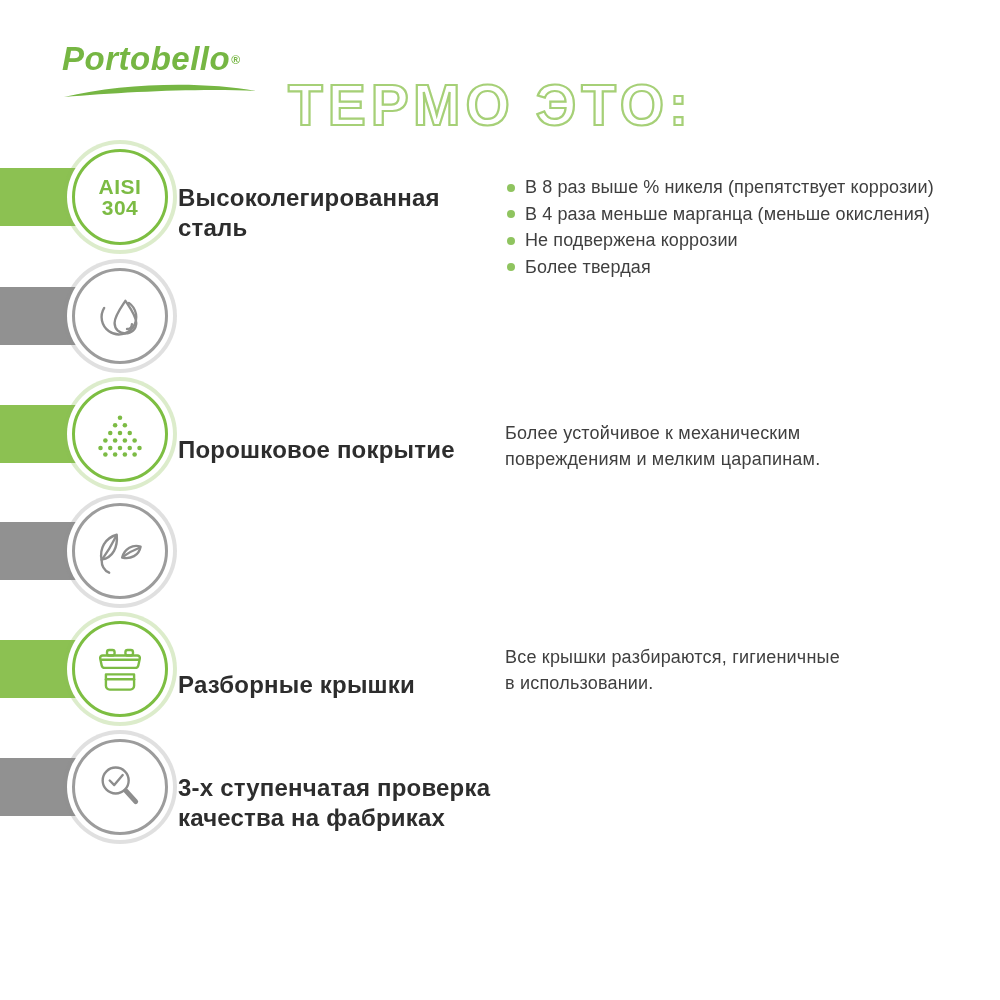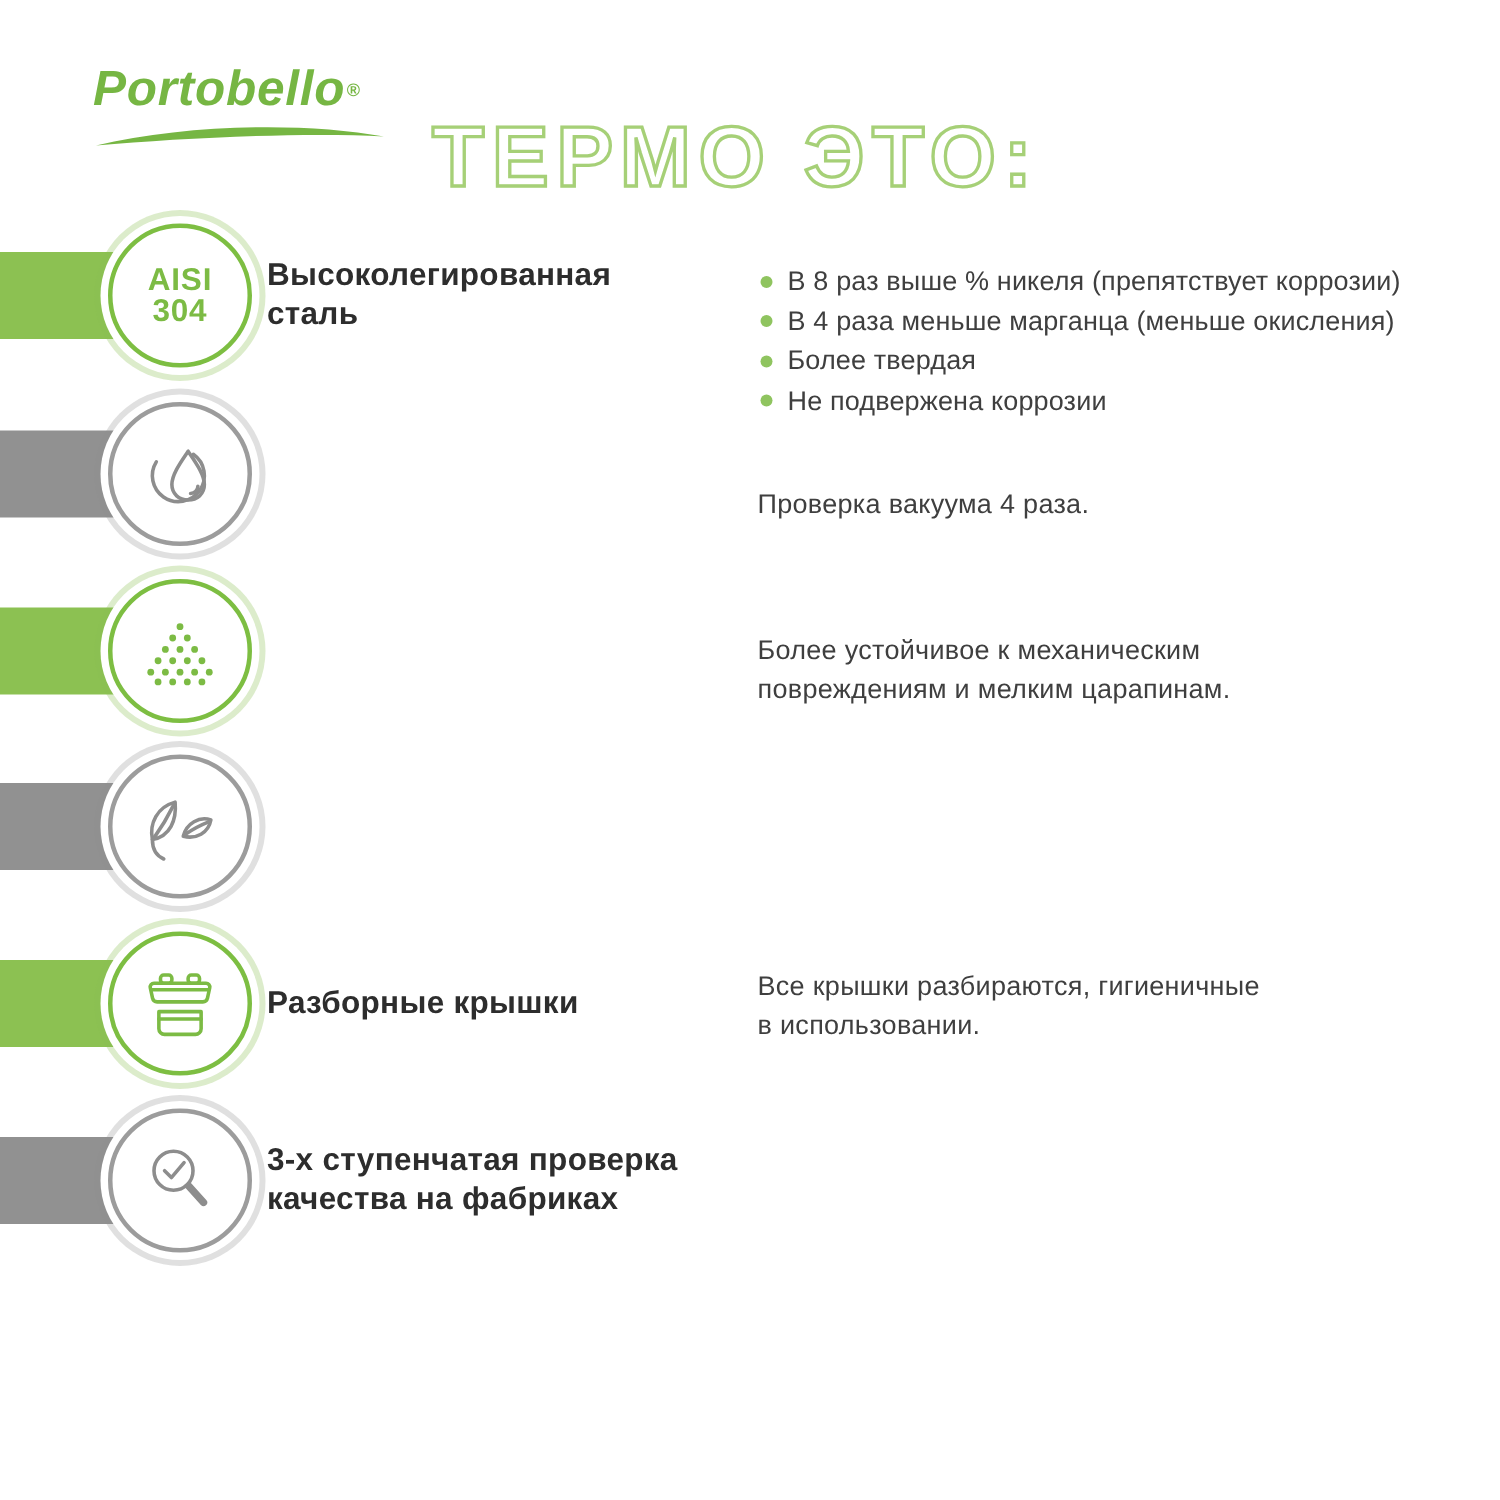--- a/index.html
+++ b/index.html
@@ -35,22 +35,22 @@
           box-shadow:0 0 0 5px #fff,0 0 0 9px rgba(145,145,145,.28);}
 
   .aisi{font-weight:700;font-size:21px;line-height:1.02;color:var(--green-icon);
         text-align:center;letter-spacing:0.5px;}
 
   .icon-svg{display:block;}
   .stroke-green{stroke:var(--green-icon);fill:none;stroke-width:2.2;stroke-linecap:round;stroke-linejoin:round;}
   .stroke-gray{stroke:var(--gray-icon);fill:none;stroke-width:2.2;stroke-linecap:round;stroke-linejoin:round;}
   .fill-green{fill:var(--green-icon);stroke:none;}
 
-  .label{position:absolute;left:178px;top:0;height:118px;display:flex;align-items:center;
-         font-weight:700;font-size:21px;line-height:1.24;color:var(--heading-text);
+  .label{position:absolute;left:178px;top:16px;height:118px;display:flex;align-items:center;
+         font-weight:700;font-size:24px;line-height:1.24;color:var(--heading-text);
          letter-spacing:0.2px;}
   .row.r1 .label{width:280px}.row.r2 .label{width:300px}.row.r3 .label{width:420px}
   .row.r4 .label{width:220px}.row.r5 .label{width:400px}.row.r6 .label{width:360px}
 
   .desc{position:absolute;left:505px;font-size:18px;line-height:26px;color:var(--body-text);
         letter-spacing:0.2px;}
   .row.r2 .desc{top:66px;width:470px}
   .row.r3 .desc{top:45px;width:390px}
   .row.r4 .desc{top:46px;width:430px}
   .row.r5 .desc{top:34px;width:340px}
@@ -80,35 +80,34 @@
     <div class="circle">
       <div class="aisi">
         <div>AISI</div>
         <div>304</div>
       </div>
     </div>
     <div class="label">Высоколегированная сталь</div>
     <ul class="bullets">
       <li>В 8 раз выше % никеля (препятствует коррозии)</li>
       <li>В 4 раза меньше марганца (меньше окисления)</li>
+      <li>Не подвержена коррозии</li>
       <li>Более твердая</li>
-      <li>Не подвержена коррозии</li>
     </ul>
   </div>
 
   <div class="row r2 gray">
     <div class="bar"></div>
     <div class="circle">
       <svg class="icon-svg stroke-gray" width="52" height="52" viewBox="0 0 48 48">
         <circle cx="23" cy="25" r="16" stroke-dasharray="74 27" transform="rotate(-55 23 25)"></circle>
         <path d="M29,10 C25,16 19,24 19,30.5 C19,36.3 23.5,40 29,40 C34.5,40 39,36.3 39,30.5 C39,24 33,16 29,10 Z"></path>
         <path d="M30.5,36 a4.5,4.5 0 0 0 4.5,-4.5"></path>
       </svg>
     </div>
-    <div class="desc">Проверка вакуума 4 раза.</div>
   </div>
 
   <div class="row r3 green">
     <div class="bar"></div>
     <div class="circle">
       <svg class="icon-svg" width="52" height="52" viewBox="0 0 48 48">
         <g class="fill-green">
           <circle cx="24" cy="9" r="2.1"></circle>
           <circle cx="19.5" cy="16" r="2.1"></circle>
             <circle cx="28.5" cy="16" r="2.1"></circle>
@@ -124,20 +123,21 @@
             <circle cx="24" cy="37" r="2.1"></circle>
             <circle cx="33" cy="37" r="2.1"></circle>
             <circle cx="42" cy="37" r="2.1"></circle>
           <circle cx="10.5" cy="43" r="2.1"></circle>
             <circle cx="19.5" cy="43" r="2.1"></circle>
             <circle cx="28.5" cy="43" r="2.1"></circle>
             <circle cx="37.5" cy="43" r="2.1"></circle>
         </g>
       </svg>
     </div>
+    <div class="label">Порошковое покрытие</div>
     <div class="desc">Более устойчивое к механическим повреждениям и мелким царапинам.</div>
   </div>
 
   <div class="row r4 gray">
     <div class="bar"></div>
     <div class="circle">
       <svg class="icon-svg stroke-gray" width="52" height="52" viewBox="0 0 48 48">
         <path d="M21,9 C10,12 5,22 7,32 C18,30 22,20 21,9 Z"></path>
         <path d="M8,31 C13,24 17,17 20,11"></path>
         <path d="M7,32 C7,38 9.5,42 14,44"></path>

